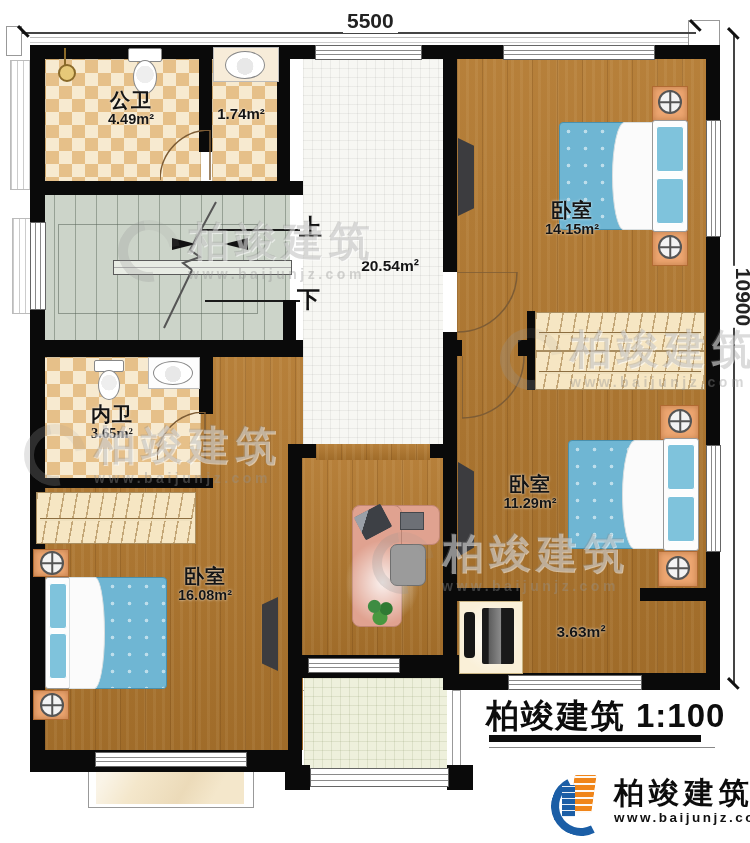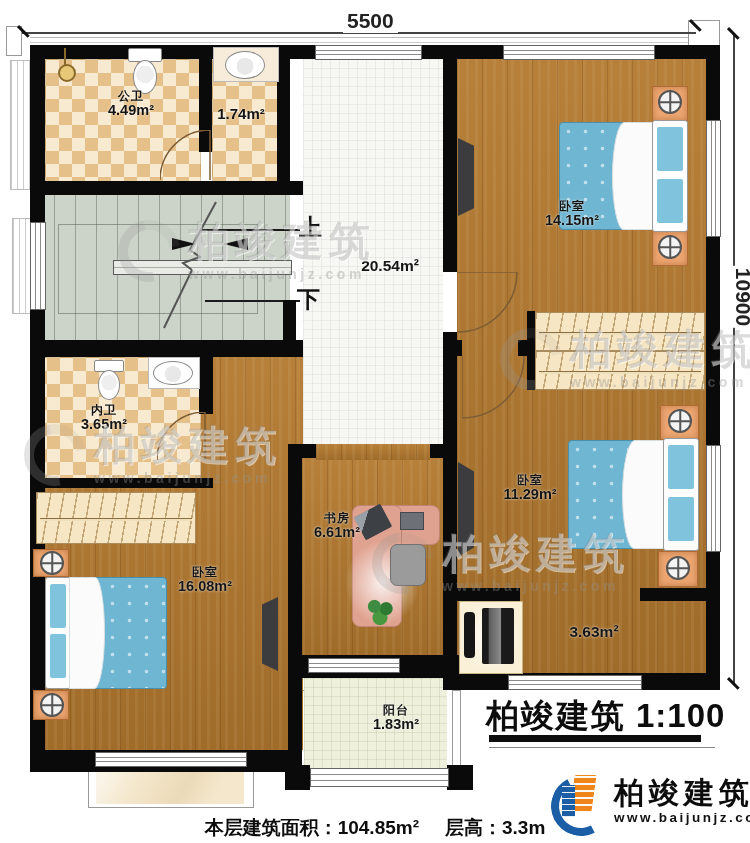--- a/index.html
+++ b/index.html
@@ -58,21 +58,21 @@
   .counter{position:absolute;background:#f7ecd9;border:1px solid #bbb;z-index:24;}
   .basin{position:absolute;background:#fff;border:1px solid #888;border-radius:50%;z-index:25;
     background-image:radial-gradient(circle at 50% 55%, #e8e8e8 35%, #fff 36%);}
   .rail{position:absolute;background:#e8ece4;border:1px solid #5a5a5a;z-index:12;
     background-image:linear-gradient(#aaa,#aaa);background-size:100% 1px;background-position:0 50%;background-repeat:no-repeat;}
   .innerline{position:absolute;border:1px solid rgba(90,100,90,0.55);z-index:11;}
   .hline{position:absolute;background:#1a1a1a;z-index:12;}
   
   .rlabel{position:absolute;text-align:center;font-weight:700;color:#141414;z-index:40;line-height:1.08;
     text-shadow:0 0 3px rgba(255,255,255,0.65), 0 0 1px rgba(255,255,255,0.5);}
-  .rlabel .nm{font-size:12px;letter-spacing:1px;display:block;}
+  .rlabel .nm{font-size:20px;letter-spacing:1px;display:block;}
   .rlabel .ar{font-size:14.5px;display:block;}
   .updown{position:absolute;font-size:23px;font-weight:700;z-index:40;color:#111;}
   .dimtxt{position:absolute;font-size:21px;font-weight:600;color:#222;z-index:45;background:#fff;padding:0 4px;}
   .dimline{position:absolute;background:#444;z-index:44;}
   .tick{position:absolute;width:15px;height:2.5px;background:#111;transform:rotate(45deg);z-index:45;}
   
   .wm{position:absolute;display:flex;align-items:center;gap:8px;z-index:50;pointer-events:none;white-space:nowrap;}
   .wm-ring{width:42px;height:42px;border-radius:50%;border:10px solid rgba(150,150,150,0.26);
     border-right-color:transparent;border-top-color:rgba(150,150,150,0.12);transform:rotate(35deg);flex:0 0 auto;}
   .wm-col{display:flex;flex-direction:column;align-items:flex-start;}
@@ -270,42 +270,34 @@
   </div>
   <div class="rlabel" style="left:531px;top:200px;width:82px;">
     <span class="nm">卧室</span>
     <span class="ar">14.15m²</span>
   </div>
   <div class="rlabel" style="left:352px;top:258px;width:76px;">
     <span class="ar" style="font-size:15.5px;">20.54m²</span>
   </div>
   <div class="updown" style="left:299px;top:212px;">上</div>
   <div class="updown" style="left:297px;top:284px;">下</div>
-  <div class="rlabel" style="left:68px;top:404px;width:72px;">
+  <div class="rlabel" style="left:76px;top:404px;width:72px;font-family:Liberation Serif, serif;">
     <span class="nm">内卫</span>
     <span class="ar">3.65m²</span>
   </div>
   <div class="rlabel" style="left:487px;top:474px;width:86px;">
     <span class="nm">卧室</span>
     <span class="ar">11.29m²</span>
   </div>
   <div class="rlabel" style="left:162px;top:566px;width:86px;">
     <span class="nm">卧室</span>
     <span class="ar">16.08m²</span>
   </div>
-  <div class="rlabel" style="left:298px;top:512px;width:78px;">
-    <span class="nm">书房</span>
-    <span class="ar">6.61m²</span>
-  </div>
-  <div class="rlabel" style="left:554px;top:624px;width:80px;">
+  <div class="rlabel" style="left:541px;top:624px;width:80px;">
     <span class="ar" style="font-size:15.5px;">3.63m²</span>
-  </div>
-  <div class="rlabel" style="left:353px;top:704px;width:86px;">
-    <span class="nm">阳台</span>
-    <span class="ar">1.83m²</span>
   </div>
 
   <div class="dimline" style="left:22px;top:32px;width:674px;height:1.5px;"></div>
   <div class="tick" style="left:16px;top:30px;"></div>
   <div class="tick" style="left:688px;top:24px;"></div>
   <div class="dimtxt" style="left:343px;top:9px;">5500</div>
   <div class="dimline" style="left:733px;top:35px;width:1.5px;height:650px;"></div>
   <div class="tick" style="left:726px;top:32px;"></div>
   <div class="tick" style="left:726px;top:682px;"></div>
   <div class="dimtxt" style="left:712px;top:285px;transform:rotate(90deg);transform-origin:center;padding:0 2px;">10900</div>
@@ -350,17 +342,14 @@
       <div class="g-sw"></div>
       <div class="g-or"></div>
       <div class="g-bl"></div>
     </div>
     <div class="logo-col">
       <div class="logo-name">柏竣建筑</div>
       <div class="logo-url">www.baijunjz.com</div>
     </div>
   </div>
 
-  <div class="footer">
-    <span>本层建筑面积：</span><span>104.85m²</span><span style="display:inline-block;width:26px;"></span><span>层高：</span><span>3.3m</span>
-  </div>
 
 </div>
 
 </body></html>

